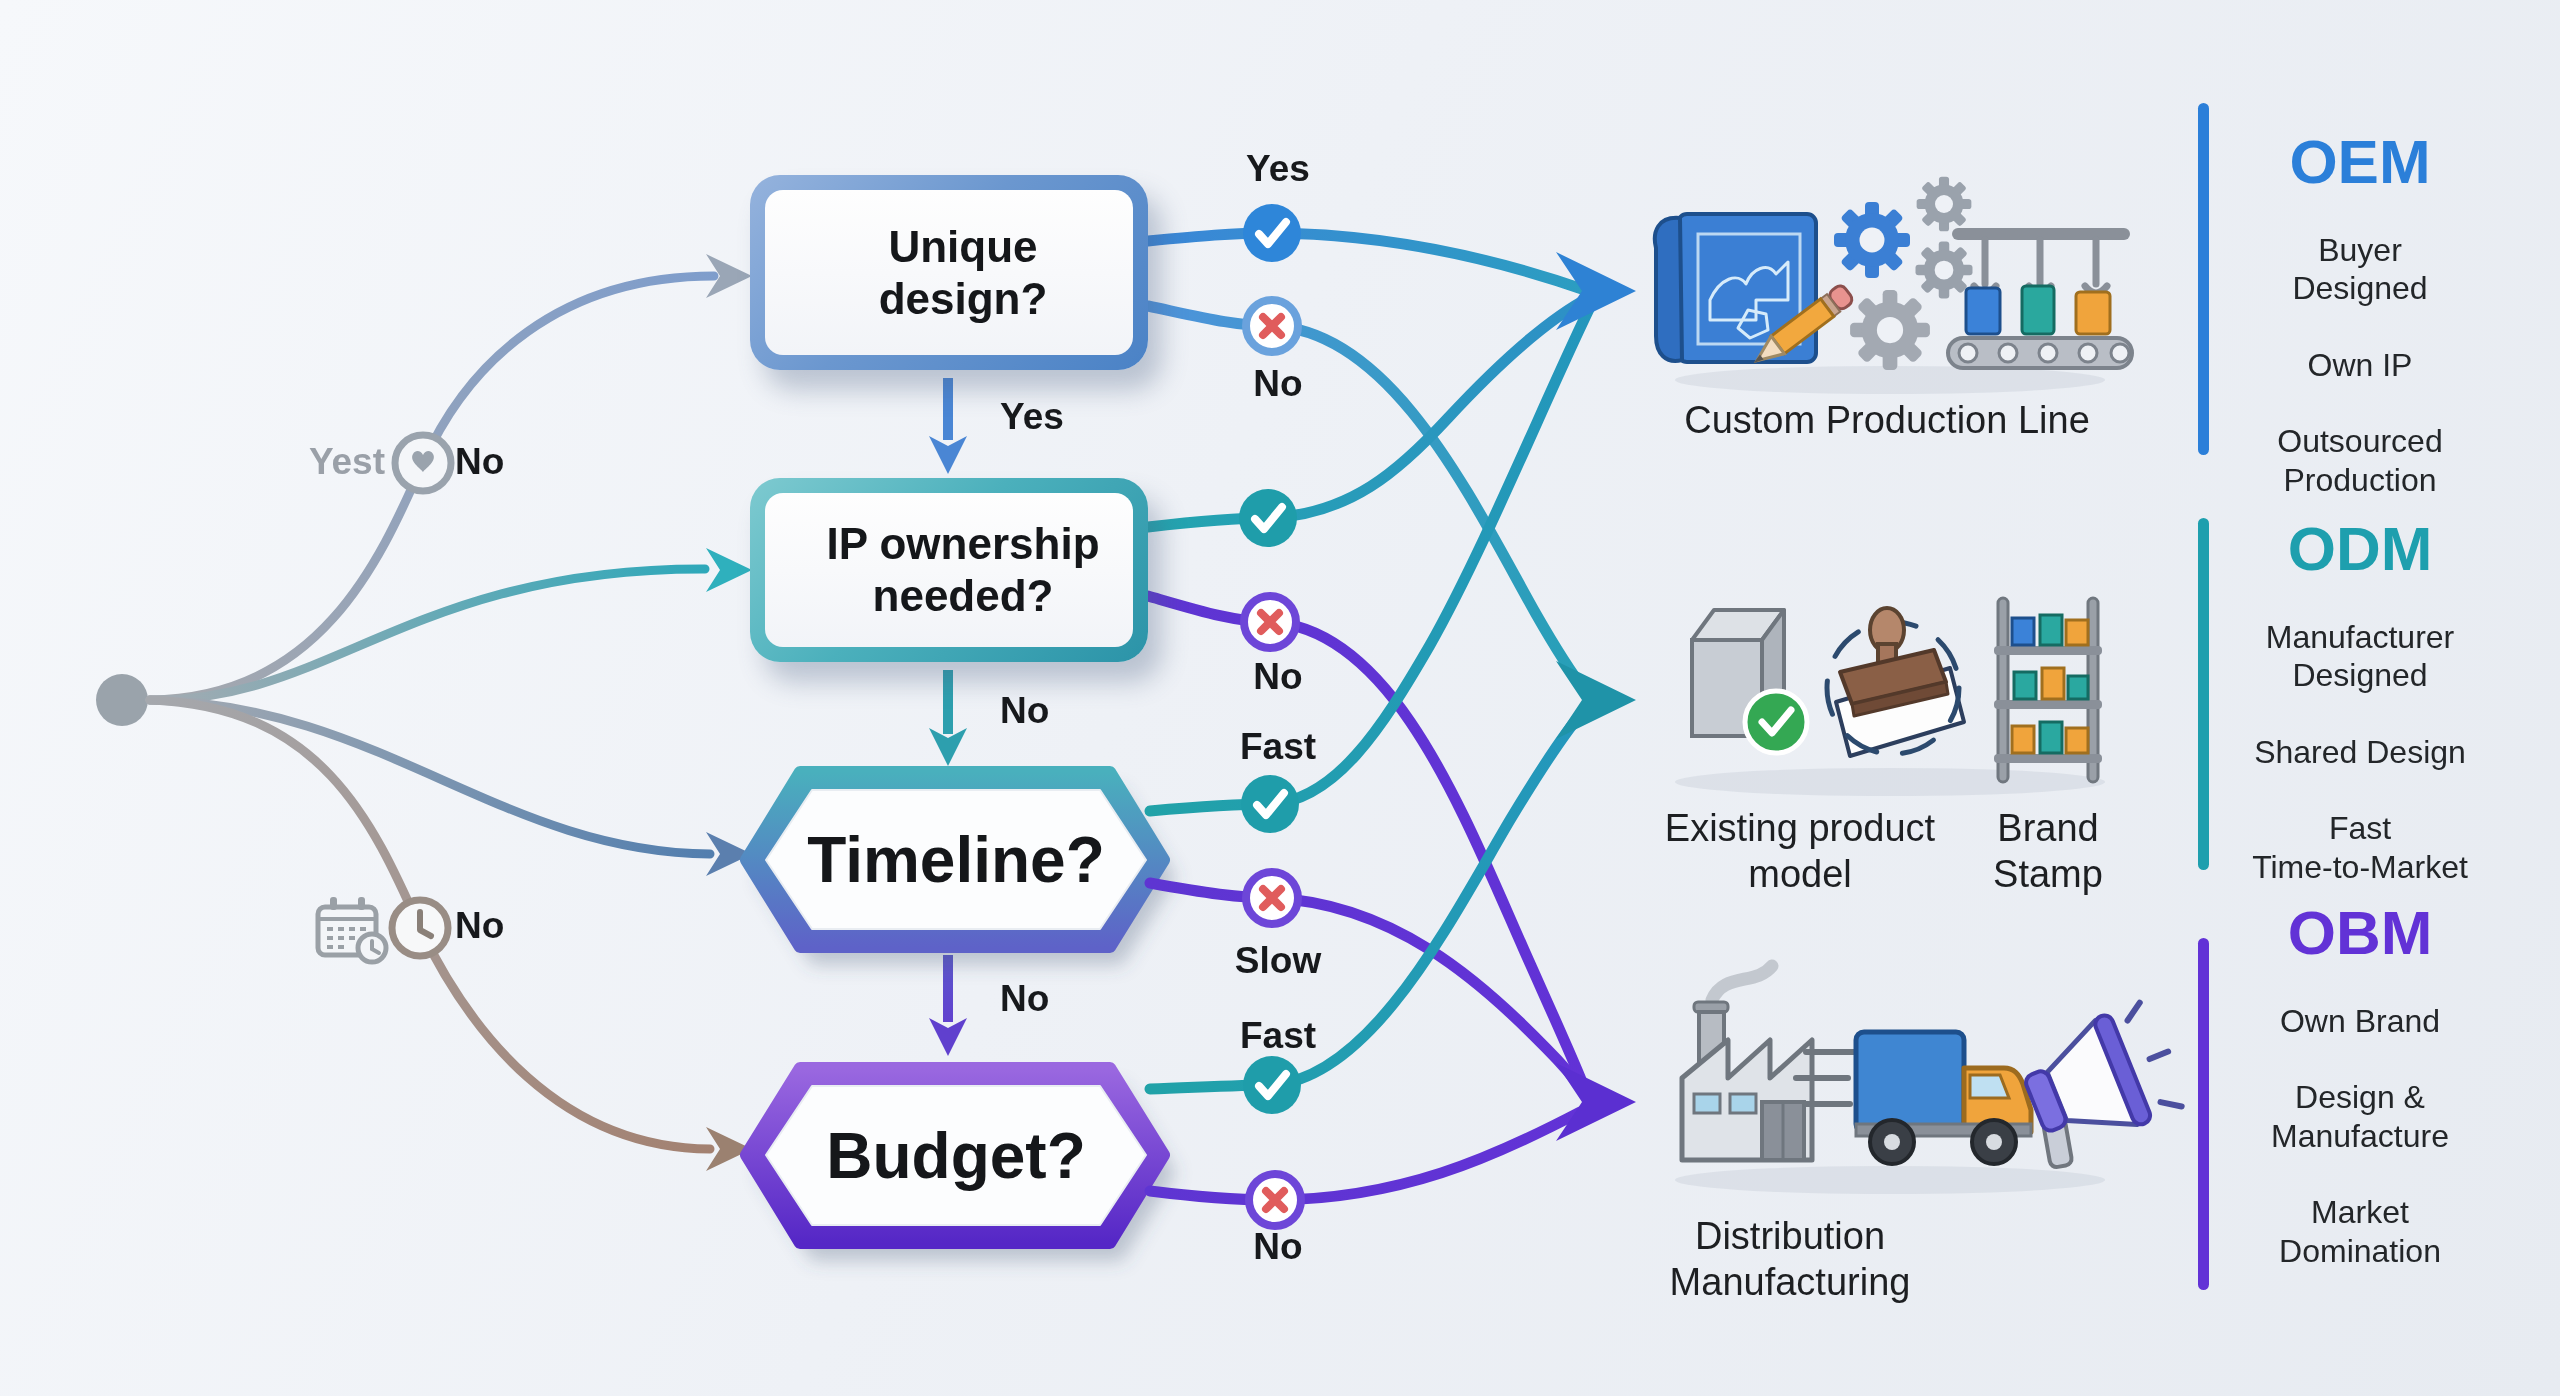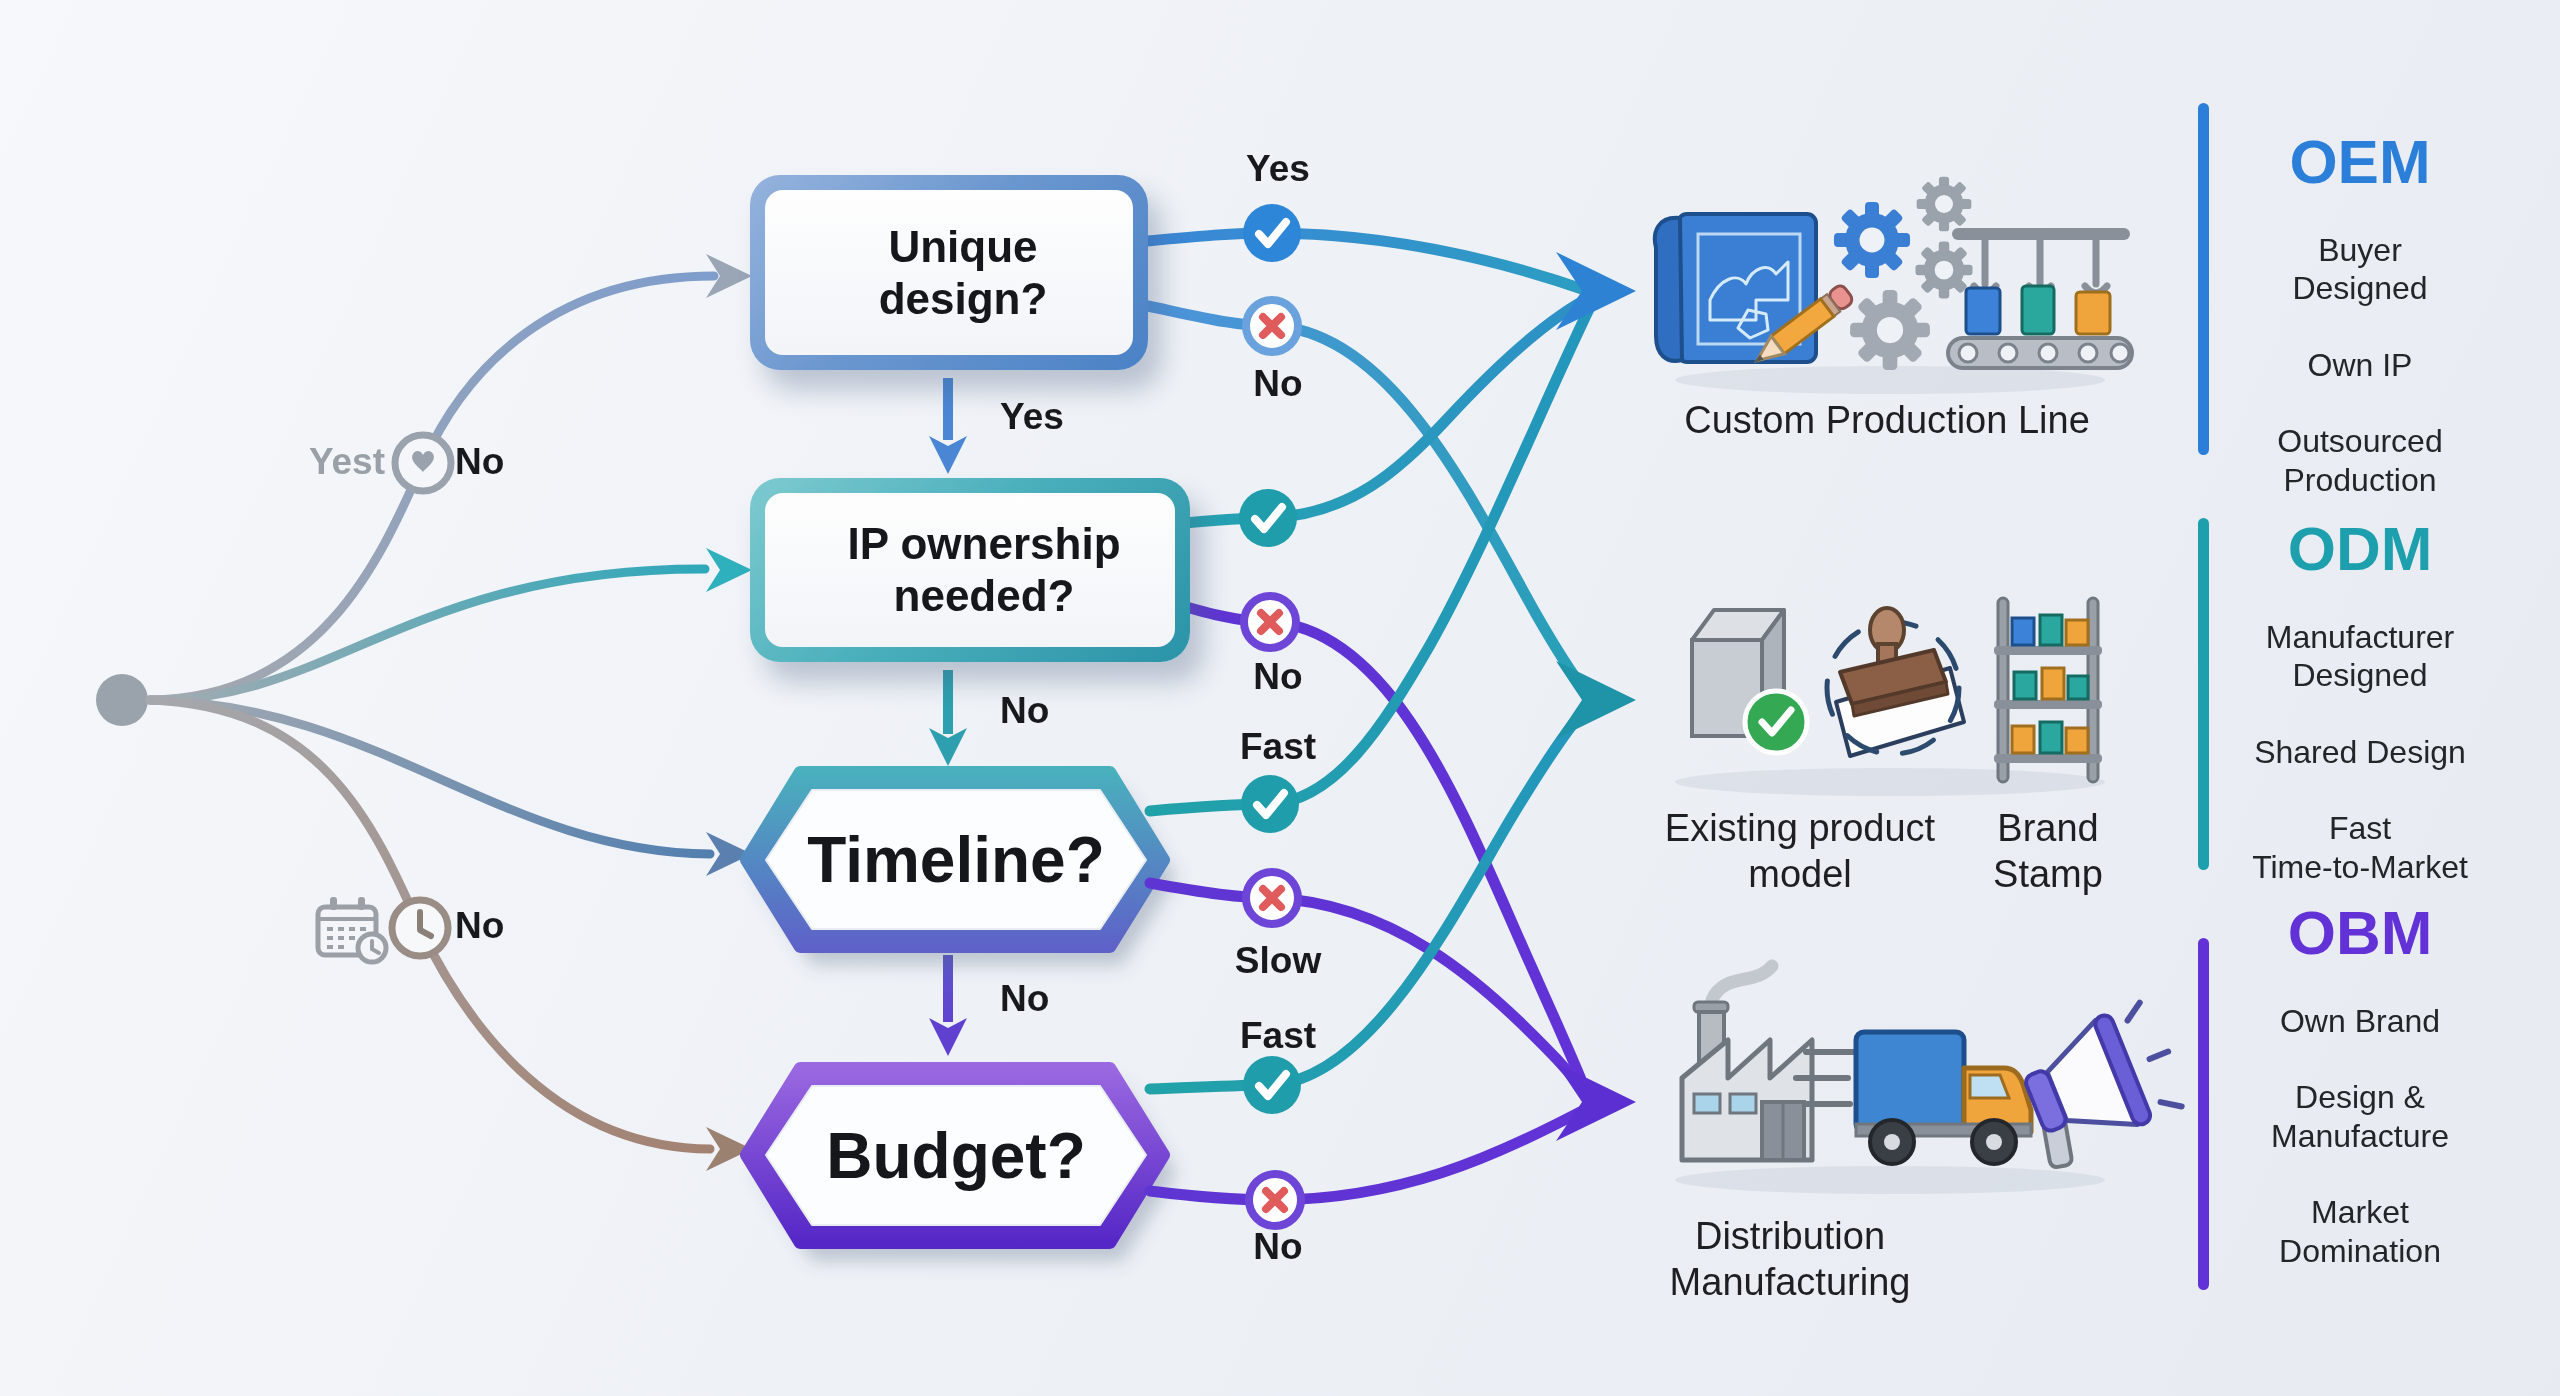--- a/index.html
+++ b/index.html
@@ -12,21 +12,21 @@
   .gate-lbl{font-size:37px;font-weight:600;}
   .muted{color:#9aa0a8;}
   .node{position:absolute;z-index:2;border-radius:30px;padding:15px;
         box-shadow:14px 20px 26px rgba(75,95,130,.32);}
   .node .inner{width:100%;height:100%;border-radius:18px;box-sizing:border-box;
         background:linear-gradient(180deg,#fefefe 0%,#f2f4f8 100%);
         display:flex;align-items:center;justify-content:center;
         font-size:44px;font-weight:700;color:#15171a;white-space:pre-line;text-align:center;line-height:1.18;padding-left:28px;}
   .node-ud{left:750px;top:175px;width:398px;height:195px;box-sizing:border-box;
         background:linear-gradient(135deg,#95b3dd 0%,#6b97cf 45%,#4a82c6 100%);}
-  .node-ip{left:750px;top:478px;width:440px;height:184px;box-sizing:border-box;
+  .node-ip{left:750px;top:478px;width:398px;height:184px;box-sizing:border-box;
         background:linear-gradient(135deg,#7ecad0 0%,#4bb0bc 45%,#2b93a8 100%);}
   .hex-lbl{position:absolute;z-index:3;display:flex;align-items:center;justify-content:center;
         font-size:64px;font-weight:700;color:#15171a;}
   .hex-tl{left:766px;top:772px;width:380px;height:175px;}
   .hex-bd{left:766px;top:1068px;width:380px;height:175px;}
   .panel{position:absolute;left:2215px;width:290px;z-index:3;display:flex;flex-direction:column;
          align-items:center;gap:38px;text-align:center;}
   .panel .heading{font-size:62px;font-weight:700;line-height:1;}
   .panel .item{font-size:32px;font-weight:500;color:#232629;line-height:1.2;white-space:pre-line;}
   .panel-oem{top:103px;} .panel-oem .heading{color:#2b7fd9;margin-top:28px;}

